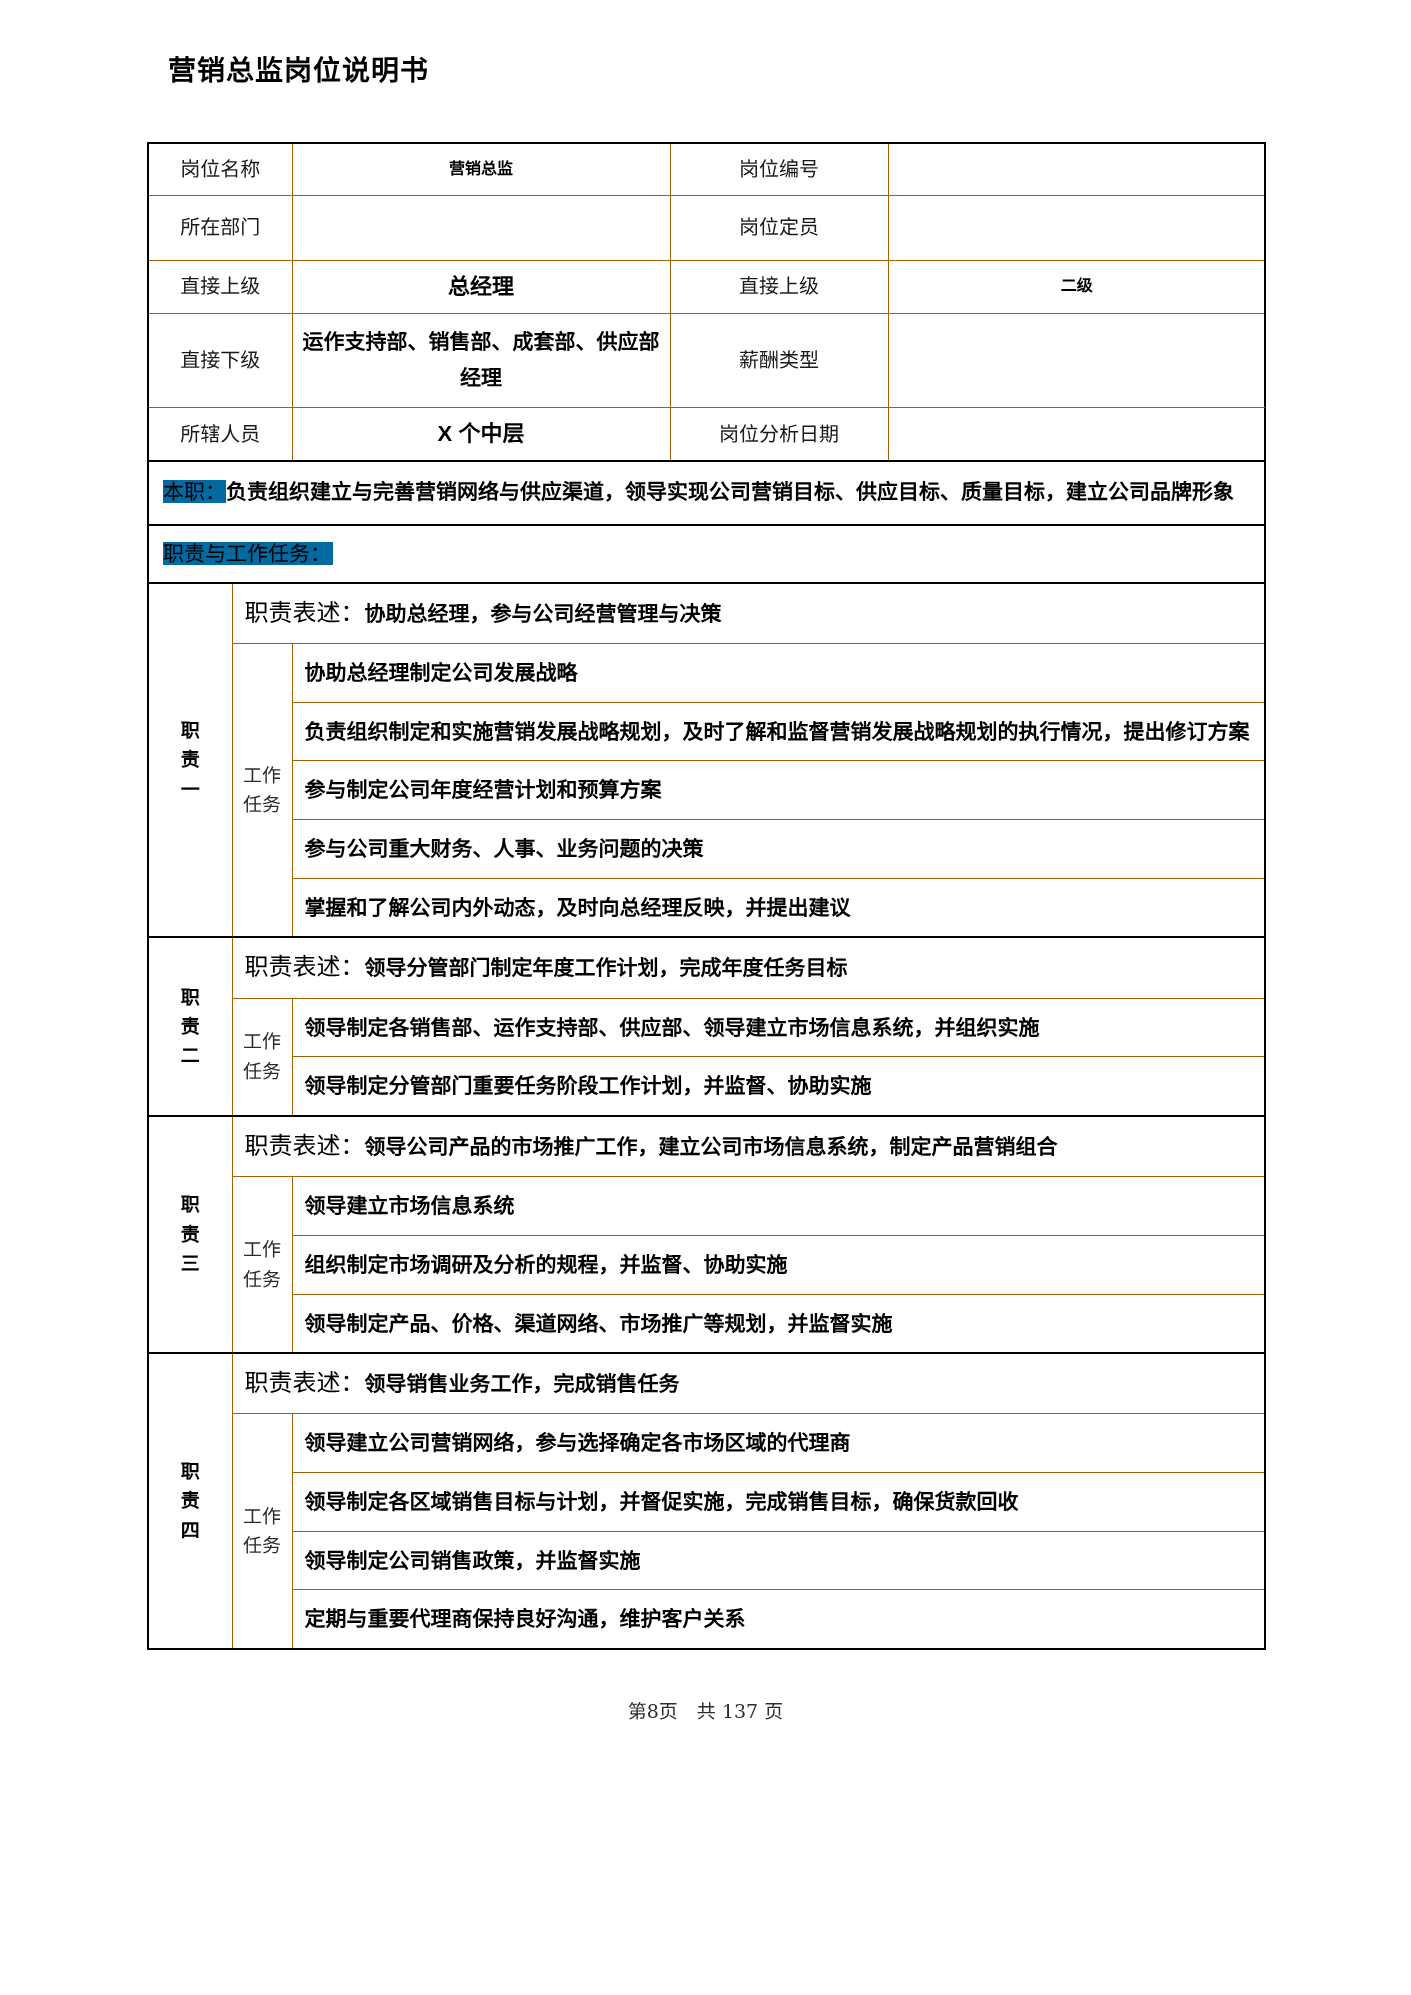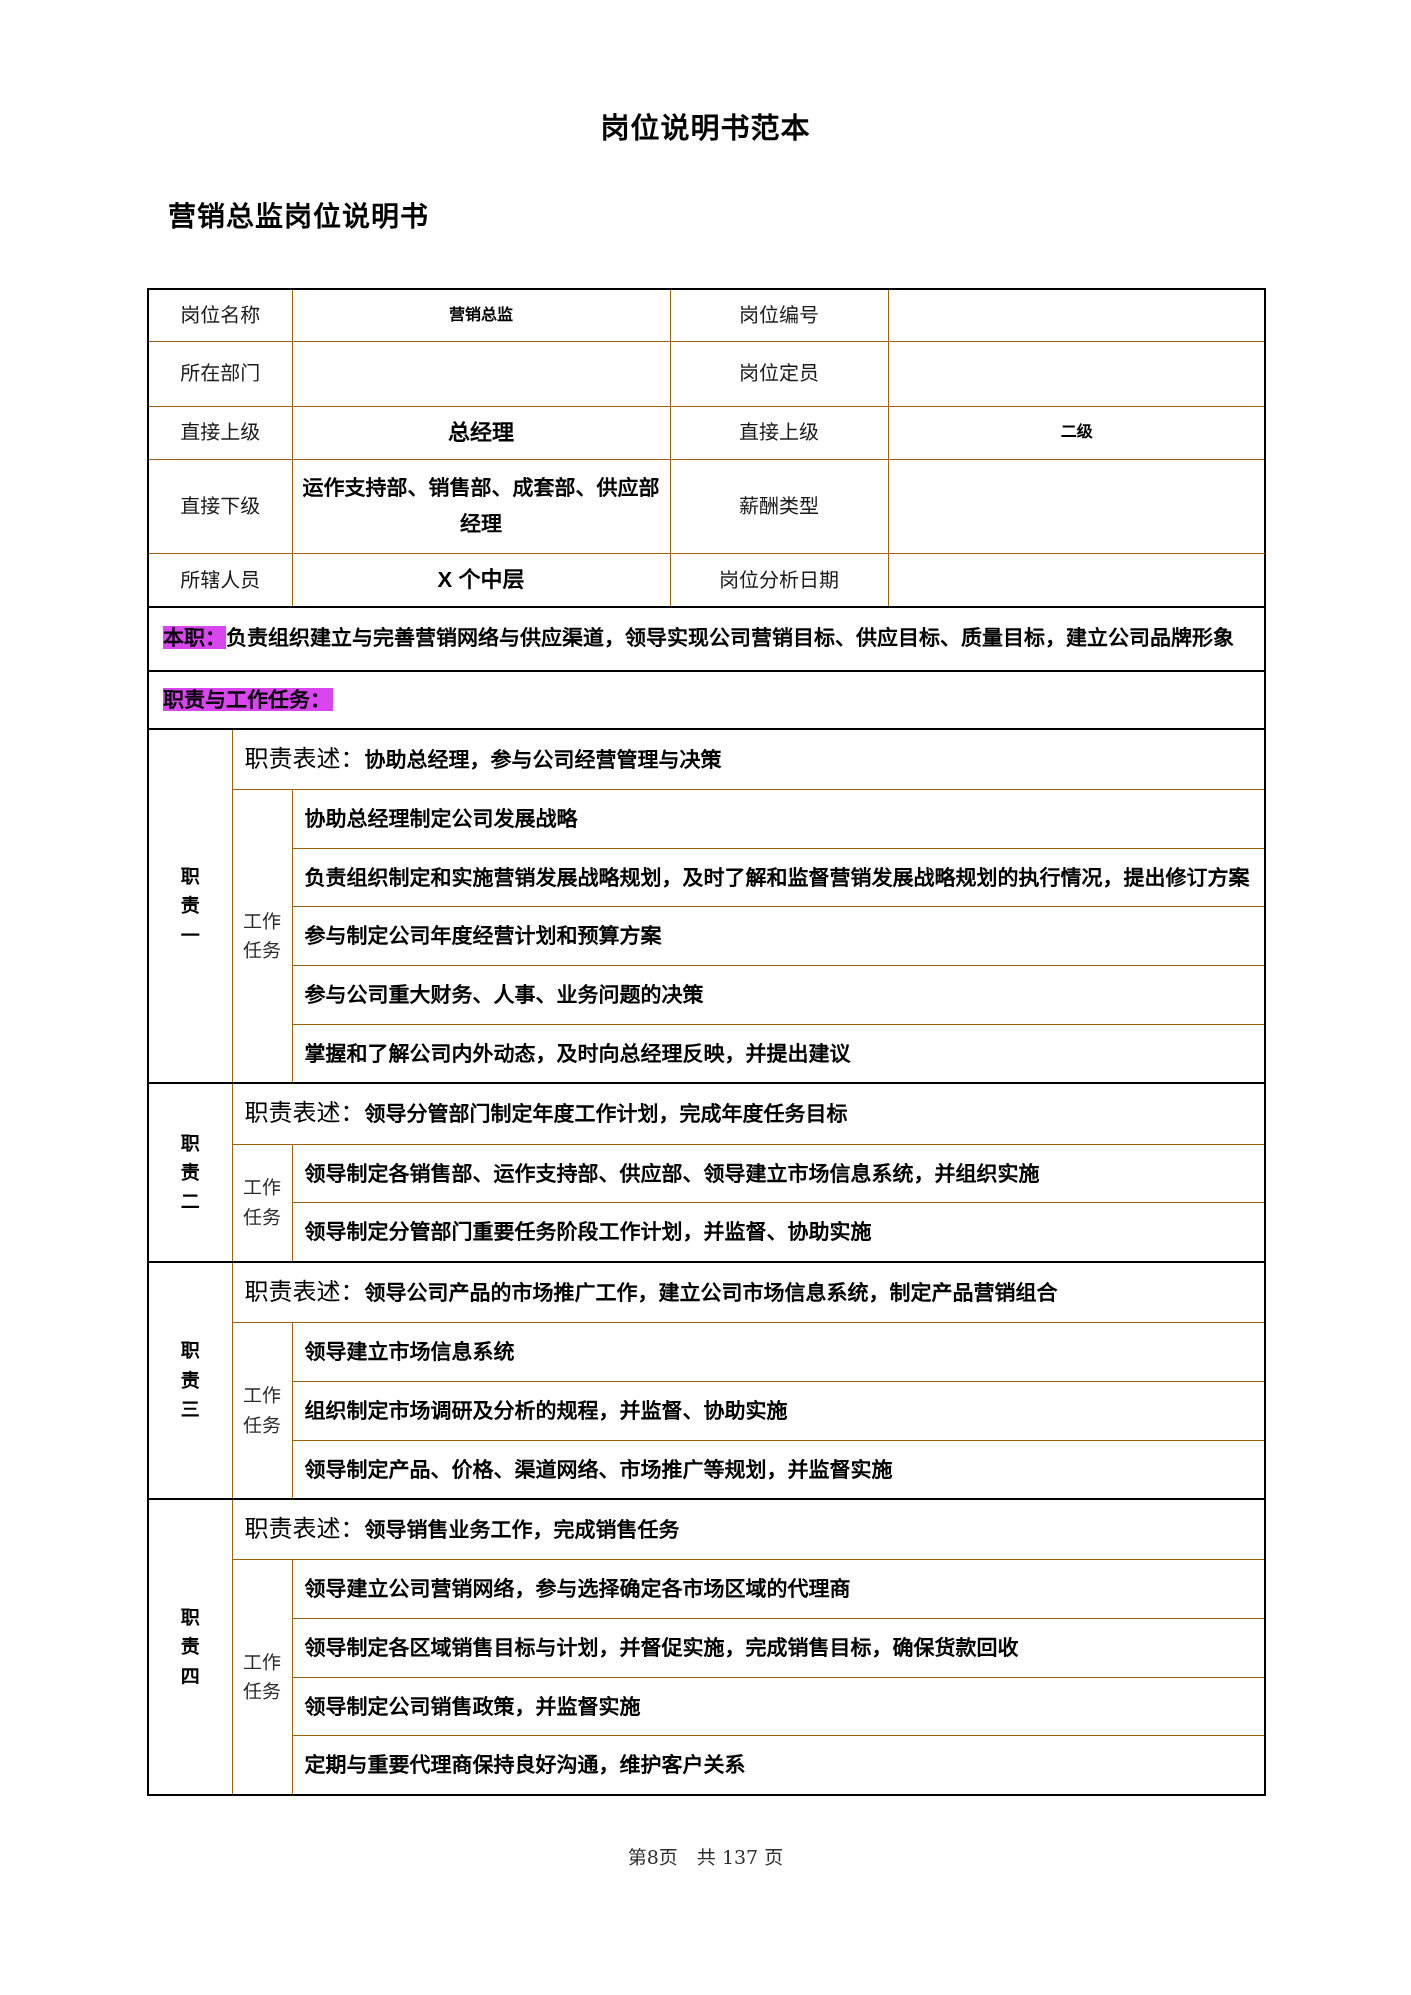--- a/index.html
+++ b/index.html
@@ -89,22 +89,22 @@
   .row-h1 { height: 52px; }
   .row-h2 { height: 52px; }
 
   .benzhi {
     padding: 12px 14px 14px 14px;
     font-size: 21px;
     line-height: 1.72;
     font-weight: bold;
   }
   .hl {
-    background: #d946ef;
-    font-weight: bold;
+    background: #0369a1;
+    font-weight: normal;
     text-align: right;
   }
   .section-head {
     padding: 12px 14px;
     font-size: 21px;
     font-weight: bold;
     line-height: 1.5;
   }
   .section-head .hl { padding-right: 2px; }
 
@@ -162,21 +162,20 @@
     color: #2e2e2e;
     margin-top: 46px;
     font-family: "DejaVu Serif", "Liberation Serif", serif;
   }
 </style>
 </head>
 <body>
 
 <div class="page">
 
-  <h1 class="doc-title">岗位说明书范本</h1>
   <h2 class="doc-subtitle">营销总监岗位说明书</h2>
 
   <div class="table-wrap">
     <table class="jd">
       <colgroup>
         <col style="width:84px">
         <col style="width:60px">
         <col style="width:378px">
         <col style="width:218px">
         <col style="width:377px">

